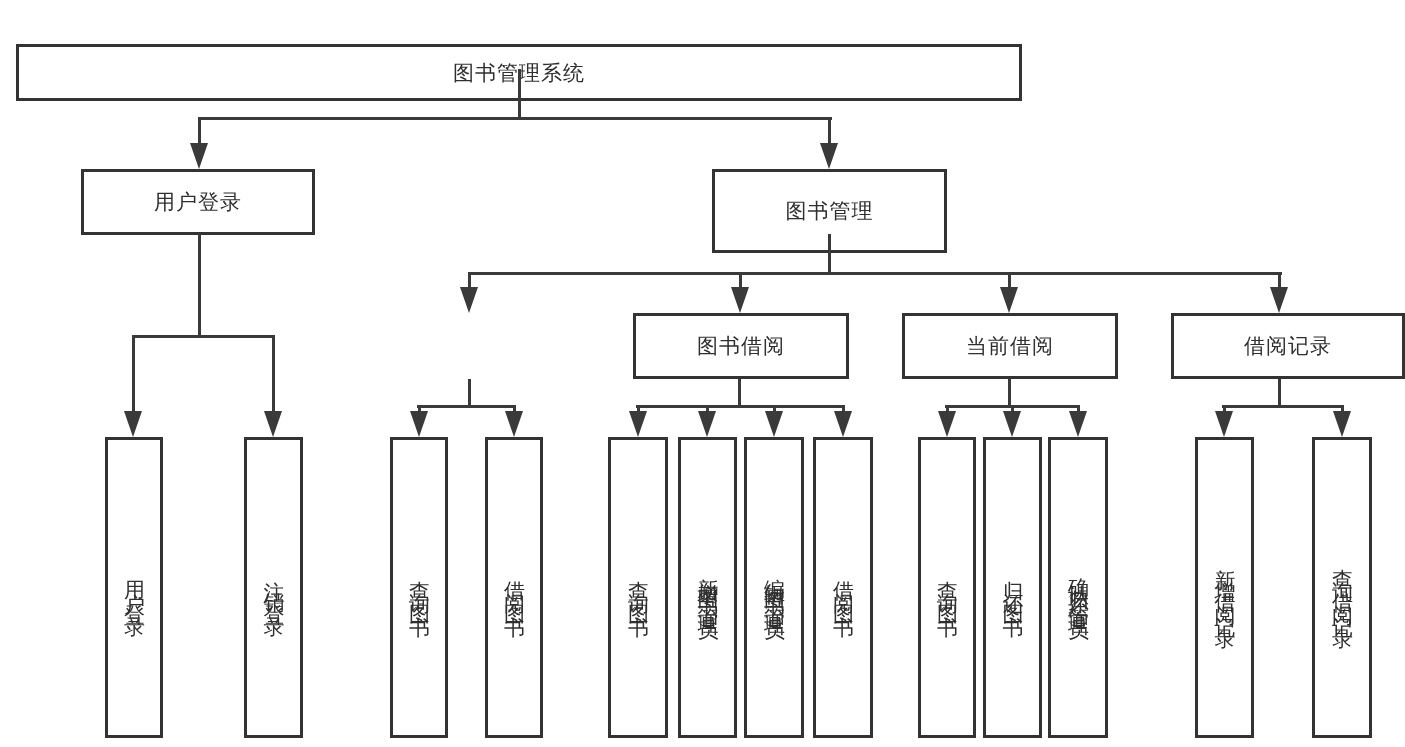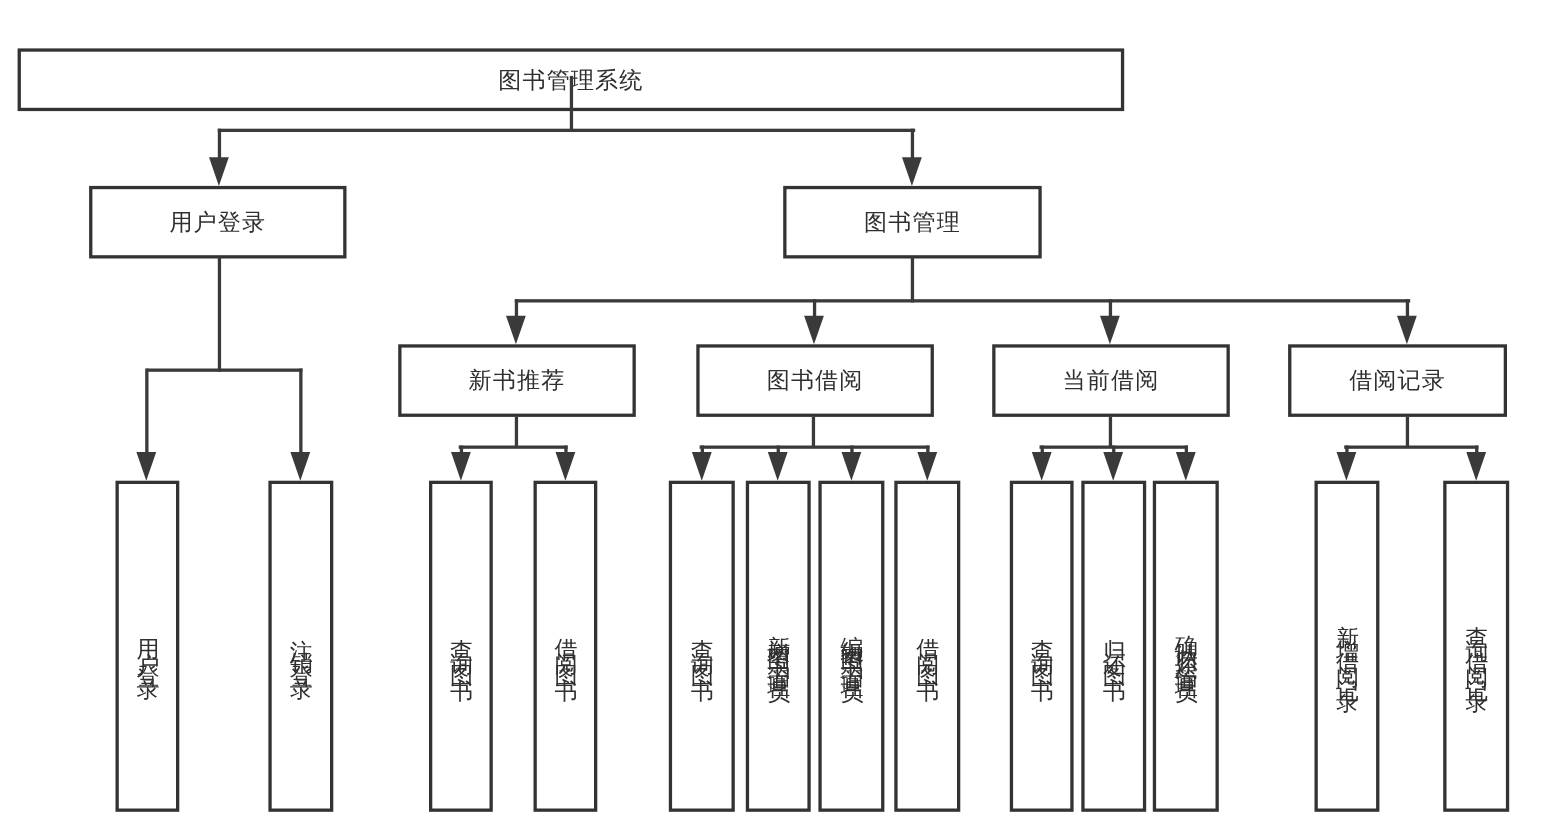--- a/index.html
+++ b/index.html
@@ -39,21 +39,21 @@
   <div class="v" style="left:518px;top:69px;height:50px;"></div>
   <div class="h" style="left:198px;top:117px;width:634px;"></div>
   <div class="v" style="left:198px;top:117px;height:28px;"></div>
   <div class="ah" style="left:190px;top:143px;"></div>
   <div class="v" style="left:828px;top:117px;height:28px;"></div>
   <div class="ah" style="left:820px;top:143px;"></div>
 
   <div class="node" style="left:81px;top:169px;width:234px;height:66px;">
     <span>用户登录</span>
   </div>
-  <div class="node" style="left:712px;top:169px;width:235px;height:66px;">
+  <div class="node" style="left:712px;top:169px;width:235px;height:84px;">
     <span>图书管理</span>
   </div>
 
   <div class="v" style="left:198px;top:234px;height:104px;"></div>
   <div class="h" style="left:133px;top:335px;width:142px;"></div>
   <div class="v" style="left:132px;top:335px;height:78px;"></div>
   <div class="ah" style="left:124px;top:411px;"></div>
   <div class="v" style="left:272px;top:335px;height:78px;"></div>
   <div class="ah" style="left:264px;top:411px;"></div>
 
@@ -61,30 +61,27 @@
   <div class="h" style="left:468px;top:272px;width:814px;"></div>
   <div class="v" style="left:468px;top:272px;height:17px;"></div>
   <div class="ah" style="left:460px;top:287px;"></div>
   <div class="v" style="left:739px;top:272px;height:17px;"></div>
   <div class="ah" style="left:731px;top:287px;"></div>
   <div class="v" style="left:1008px;top:272px;height:17px;"></div>
   <div class="ah" style="left:1000px;top:287px;"></div>
   <div class="v" style="left:1278px;top:272px;height:17px;"></div>
   <div class="ah" style="left:1270px;top:287px;"></div>
 
-  <div class="node" style="left:362px;top:313px;width:216px;height:66px;">
-    <span>新书推荐</span>
-  </div>
   <div class="node" style="left:902px;top:313px;width:216px;height:66px;">
     <span>当前借阅</span>
   </div>
   <div class="node" style="left:633px;top:313px;width:216px;height:66px;">
     <span>图书借阅</span>
   </div>
-  <div class="node" style="left:1171px;top:313px;width:199px;height:66px;">
+  <div class="node" style="left:1171px;top:313px;width:234px;height:66px;">
     <span>借阅记录</span>
   </div>
 
   <div class="v" style="left:468px;top:379px;height:28px;"></div>
   <div class="h" style="left:417px;top:405px;width:99px;"></div>
   <div class="v" style="left:418px;top:405px;height:8px;"></div>
   <div class="ah" style="left:410px;top:411px;"></div>
   <div class="v" style="left:513px;top:405px;height:8px;"></div>
   <div class="ah" style="left:505px;top:411px;"></div>
 

